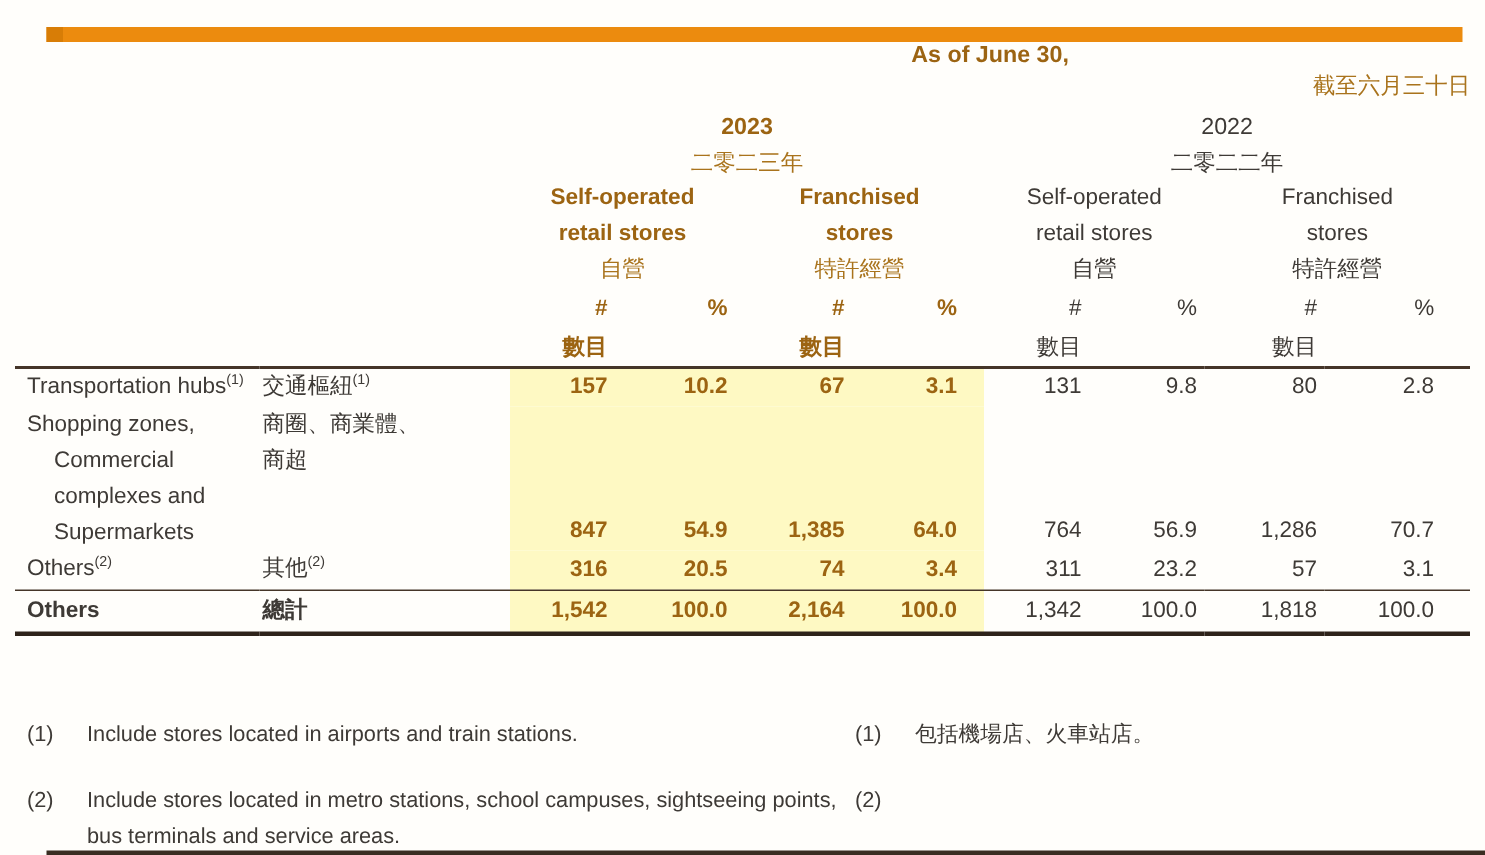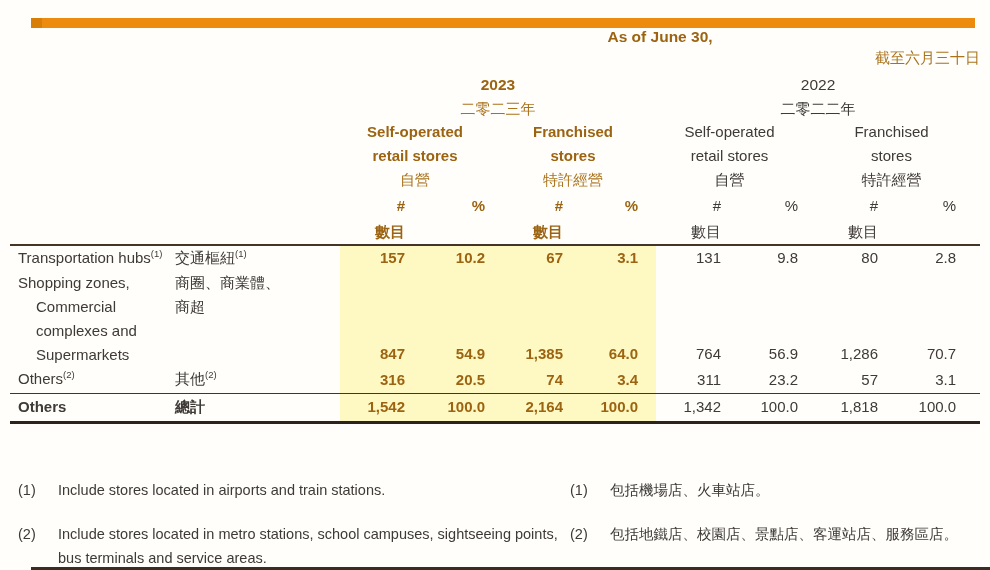--- a/index.html
+++ b/index.html
@@ -253,19 +253,18 @@
           <div class="fn-text">Include stores located in metro stations, school campuses, sightseeing points, bus terminals and service areas.</div>
         </div>
       </div>
     <div class="fn-col zh">
         <div class="fn">
           <div class="fn-num">(1)</div>
           <div class="fn-text">包括機場店、火車站店。</div>
         </div>
         <div class="fn">
           <div class="fn-num">(2)</div>
-          <div class="fn-text">包括地鐵店、校園店、景點店、客運站店、服務區店。</div>
         </div>
       </div>
   </div>
 
   <div class="bottom-rule"></div>
 </div>
 
 </body></html>

